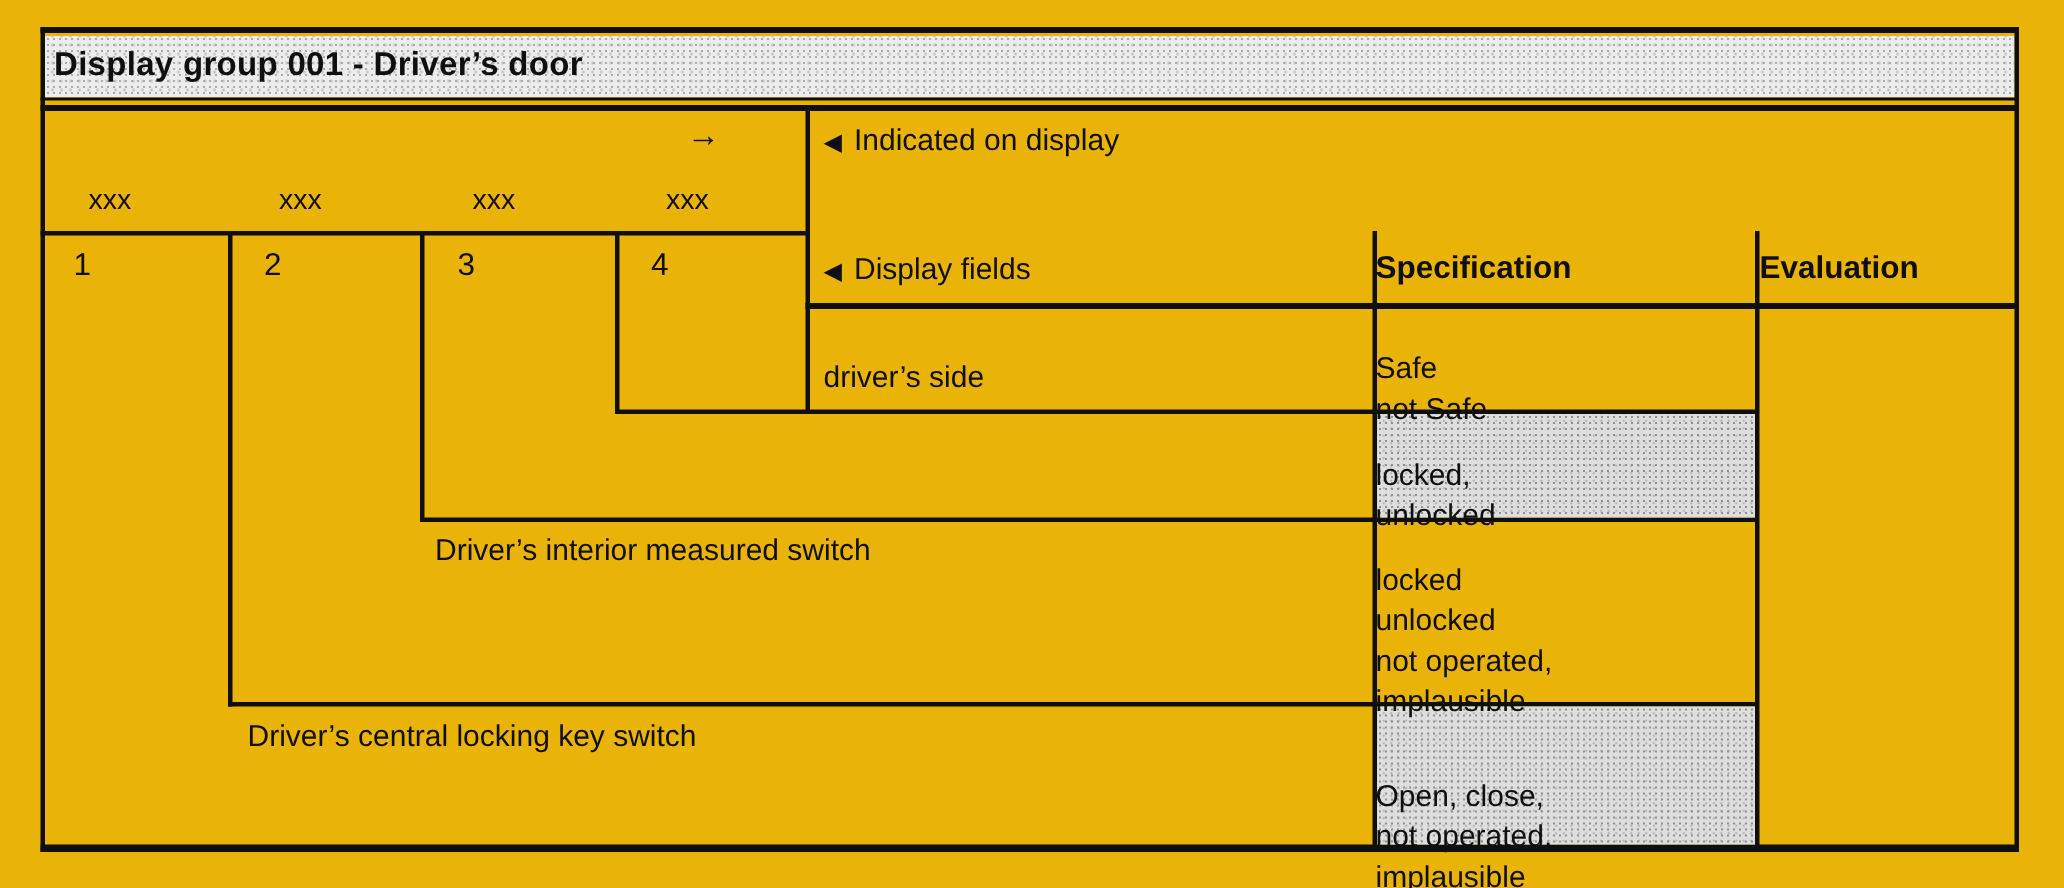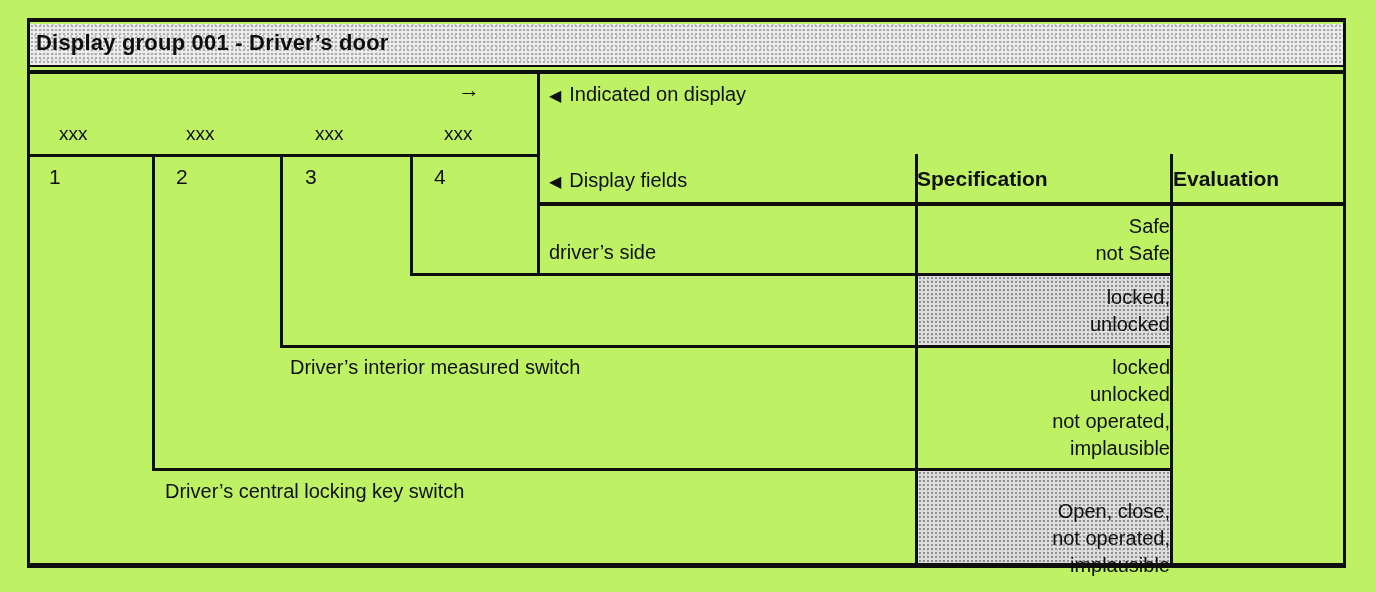--- a/index.html
+++ b/index.html
@@ -1,37 +1,37 @@
 <!DOCTYPE html>
 <html><head>
 <meta charset="utf-8">
 <style>
   html, body { margin: 0; padding: 0; background: #ffffff; }
   .page {
     position: relative;
     width: 1376px;
     height: 592px;
-    background: #bef264;
+    background: #eab308;
     font-family: "Liberation Sans", "DejaVu Sans", sans-serif;
     color: #0f0f0f;
     overflow: hidden;
   }
   .abs { position: absolute; }
   .ln { position: absolute; background: #0f0f0f; }
   .txt { position: absolute; font-size: 20px; line-height: 27px; white-space: pre; }
   .ctr { }
   .title-text { font-size: 22px; font-weight: bold; letter-spacing: 0.2px; }
   .hdr { font-size: 21px; font-weight: bold; }
   .num { font-size: 21px; }
   .xxx { font-size: 19px; }
   .spec-cell {
     position: absolute;
     display: flex; flex-direction: column;
-    align-items: flex-end; justify-content: center;
-    font-size: 20px; line-height: 27px; text-align: center;
+    align-items: flex-start; justify-content: center;
+    font-size: 20px; line-height: 27px; text-align: center; margin-top: 20px;
   }
   .eval-cell {
     position: absolute;
     display: flex; align-items: center; justify-content: center;
     font-size: 21px; font-weight: bold;
   }
   .marker-row { position: absolute; display: flex; align-items: center; gap: 8px; }
   .tri { font-size: 16px; line-height: 1; position: relative; top: 1px; }
   .halftone {
     background-color: #dedede;

